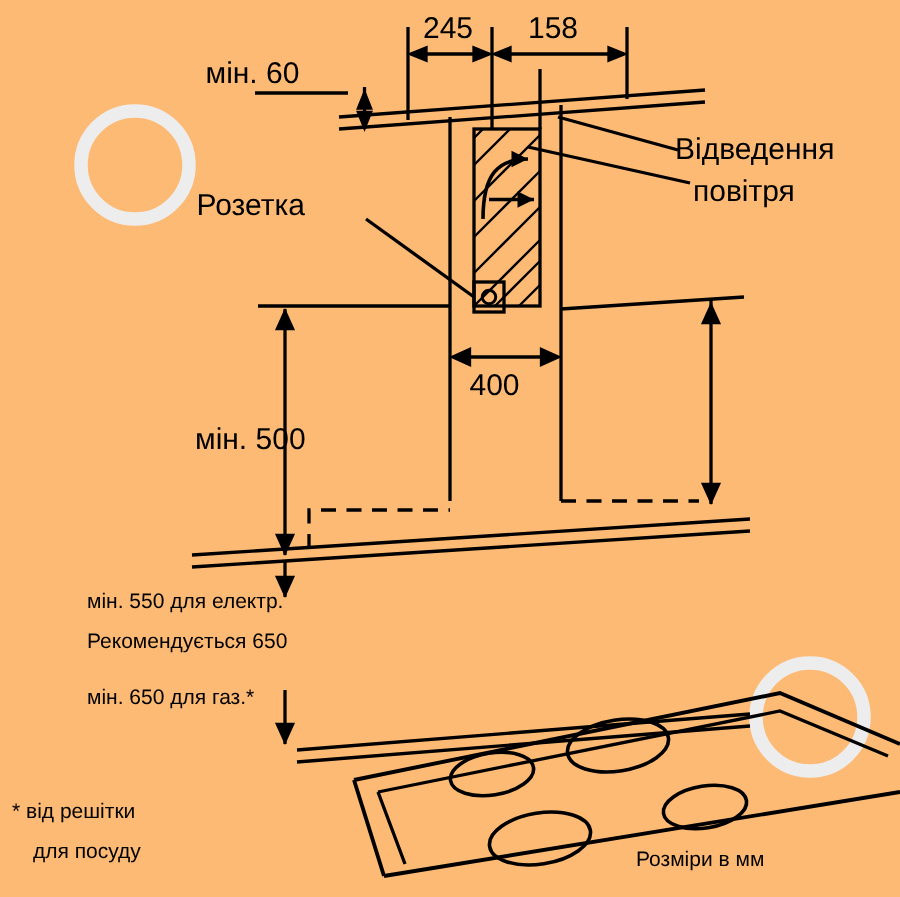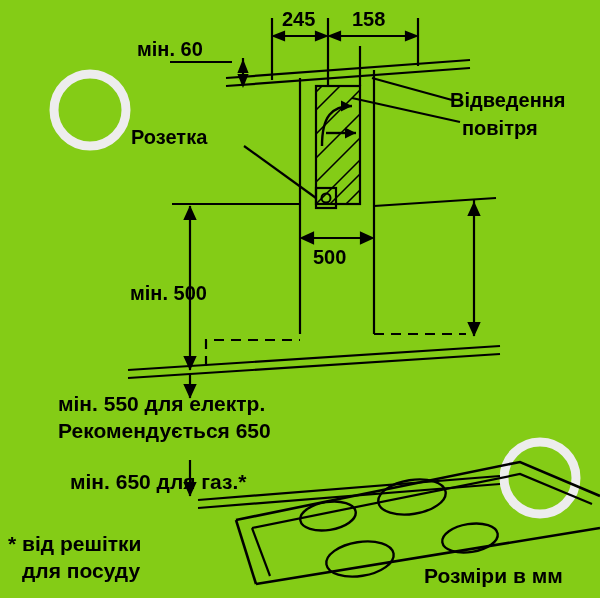--- a/index.html
+++ b/index.html
@@ -7,41 +7,40 @@
     padding: 0;
     background: #ffffff;
   }
   body {
     font-family: "Liberation Sans", sans-serif;
   }
   #root {
     position: relative;
     width: 600px;
     height: 598px;
-    background: #84cc16;
+    background: #fdba74;
     overflow: hidden;
-    font-weight: bold;
   }
   #diagram-svg {
     position: absolute;
     left: 0;
     top: 0;
   }
   .lbl {
     position: absolute;
     color: #000000;
     font-family: "Liberation Sans", sans-serif;
     white-space: pre;
     line-height: 1.18;
   }
   .lbl-dim {
     font-size: 20px;
   }
   .lbl-big {
-    font-size: 21px;
+    font-size: 14px;
   }
 </style>
 </head>
 <body>
 
 <div id="root">
 
   <svg id="diagram-svg" width="600" height="598" viewBox="0 0 600 598">
 
     <g>
@@ -184,27 +183,27 @@
 
   <div class="lbl lbl-dim" style="left:352px; top:8px;">158</div>
 
   <div class="lbl lbl-dim" style="left:137px; top:38px;">мін. 60</div>
 
   <div class="lbl lbl-dim" style="left:450px; top:89px;">Відведення</div>
   <div class="lbl lbl-dim" style="left:462px; top:117px;">повітря</div>
 
   <div class="lbl lbl-dim" style="left:131px; top:126px;">Розетка</div>
 
-  <div class="lbl lbl-dim" style="left:313px; top:246px;">500</div>
+  <div class="lbl lbl-dim" style="left:313px; top:246px;">400</div>
 
 
   <div class="lbl lbl-dim" style="left:130px; top:282px;text-align:center;">мін. 500</div>
 
   <div class="lbl lbl-big" style="left:58px; top:392px;">мін. 550 для електр.</div>
   <div class="lbl lbl-big" style="left:58px; top:419px;">Рекомендується 650</div>
-  <div class="lbl lbl-big" style="left:58px; top:470px;margin-left:12px;">мін. 650 для газ.*</div>
+  <div class="lbl lbl-big" style="left:58px; top:456px;">мін. 650 для газ.*</div>
 
   <div class="lbl lbl-big" style="left:8px; top:532px;">* від решітки</div>
   <div class="lbl lbl-big" style="left:424px; top:564px;">Розміри в мм</div>
 
   <div class="lbl lbl-big" style="left:22px; top:559px;">для посуду</div>
 
 </div>
 
 </body></html>

